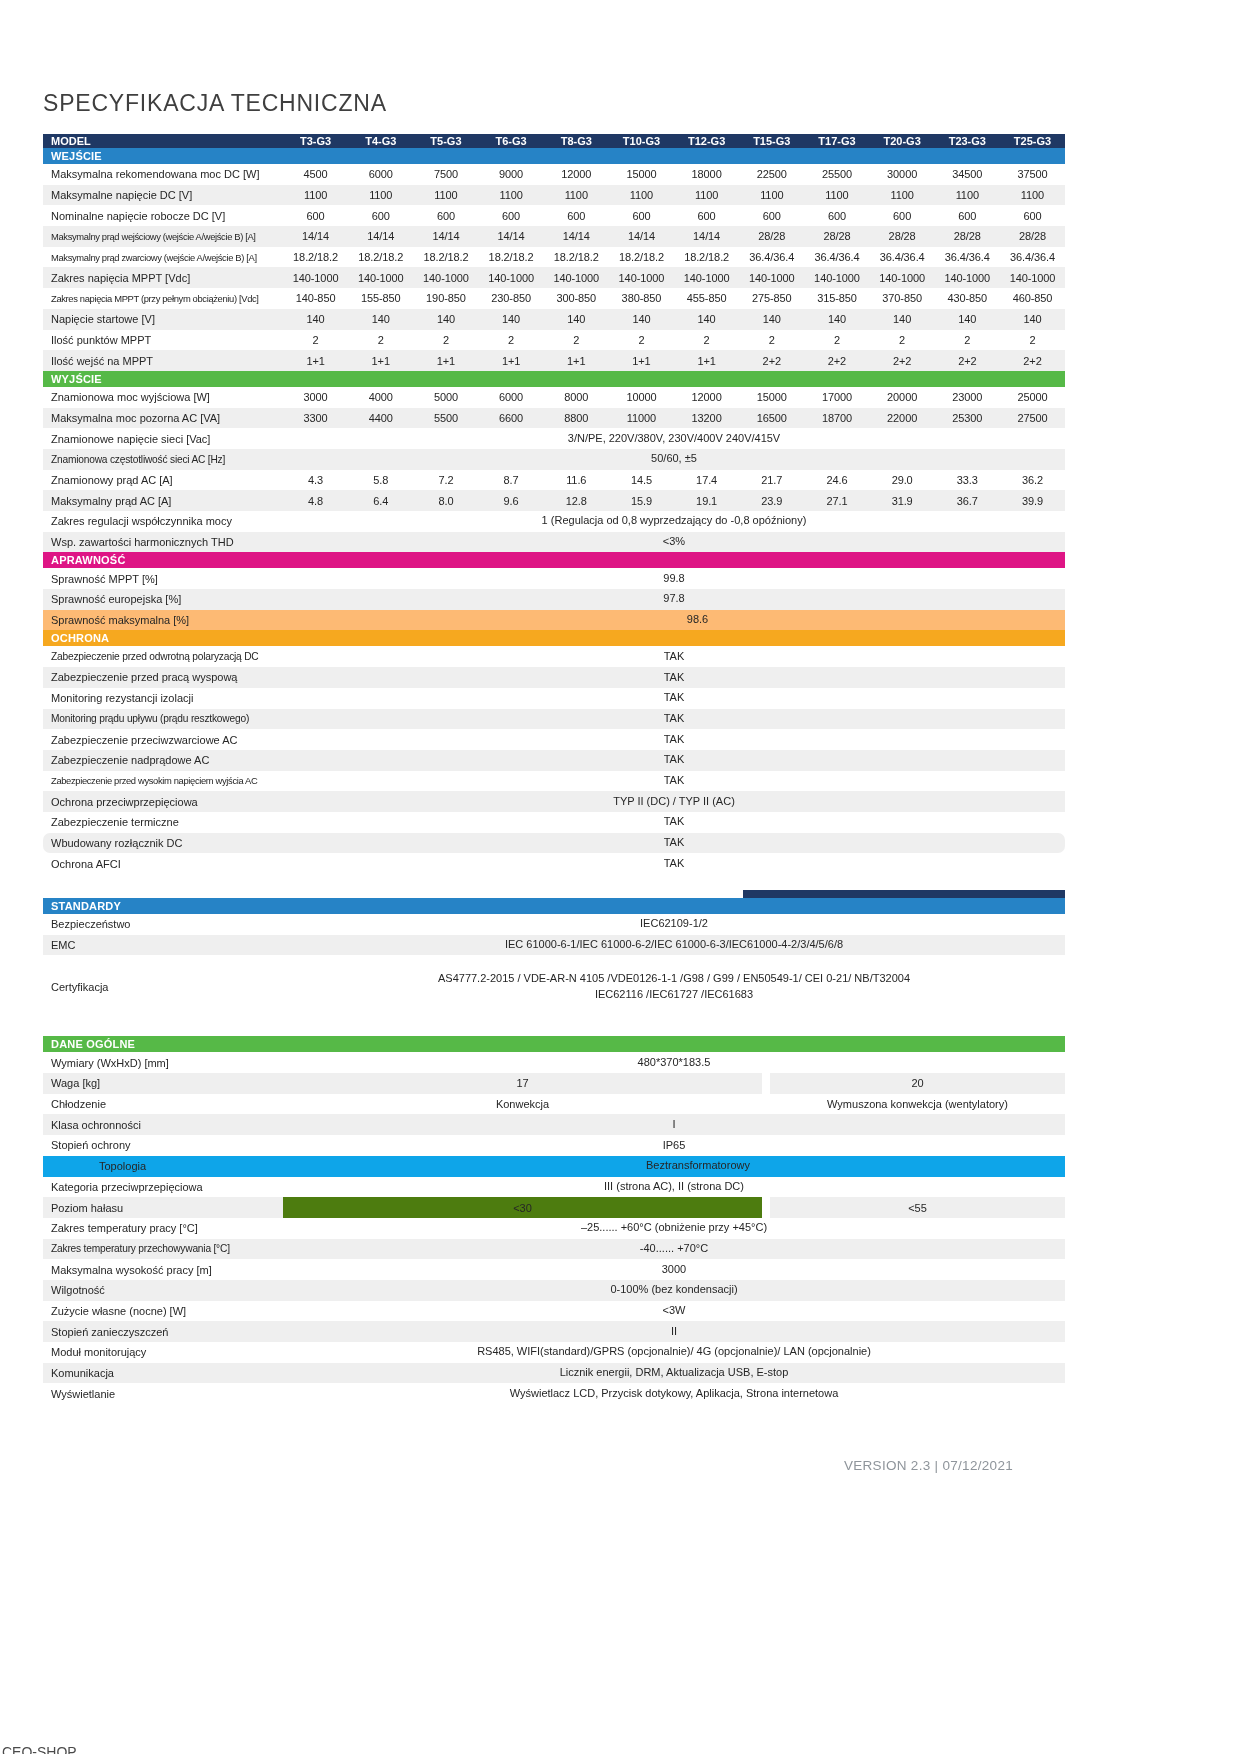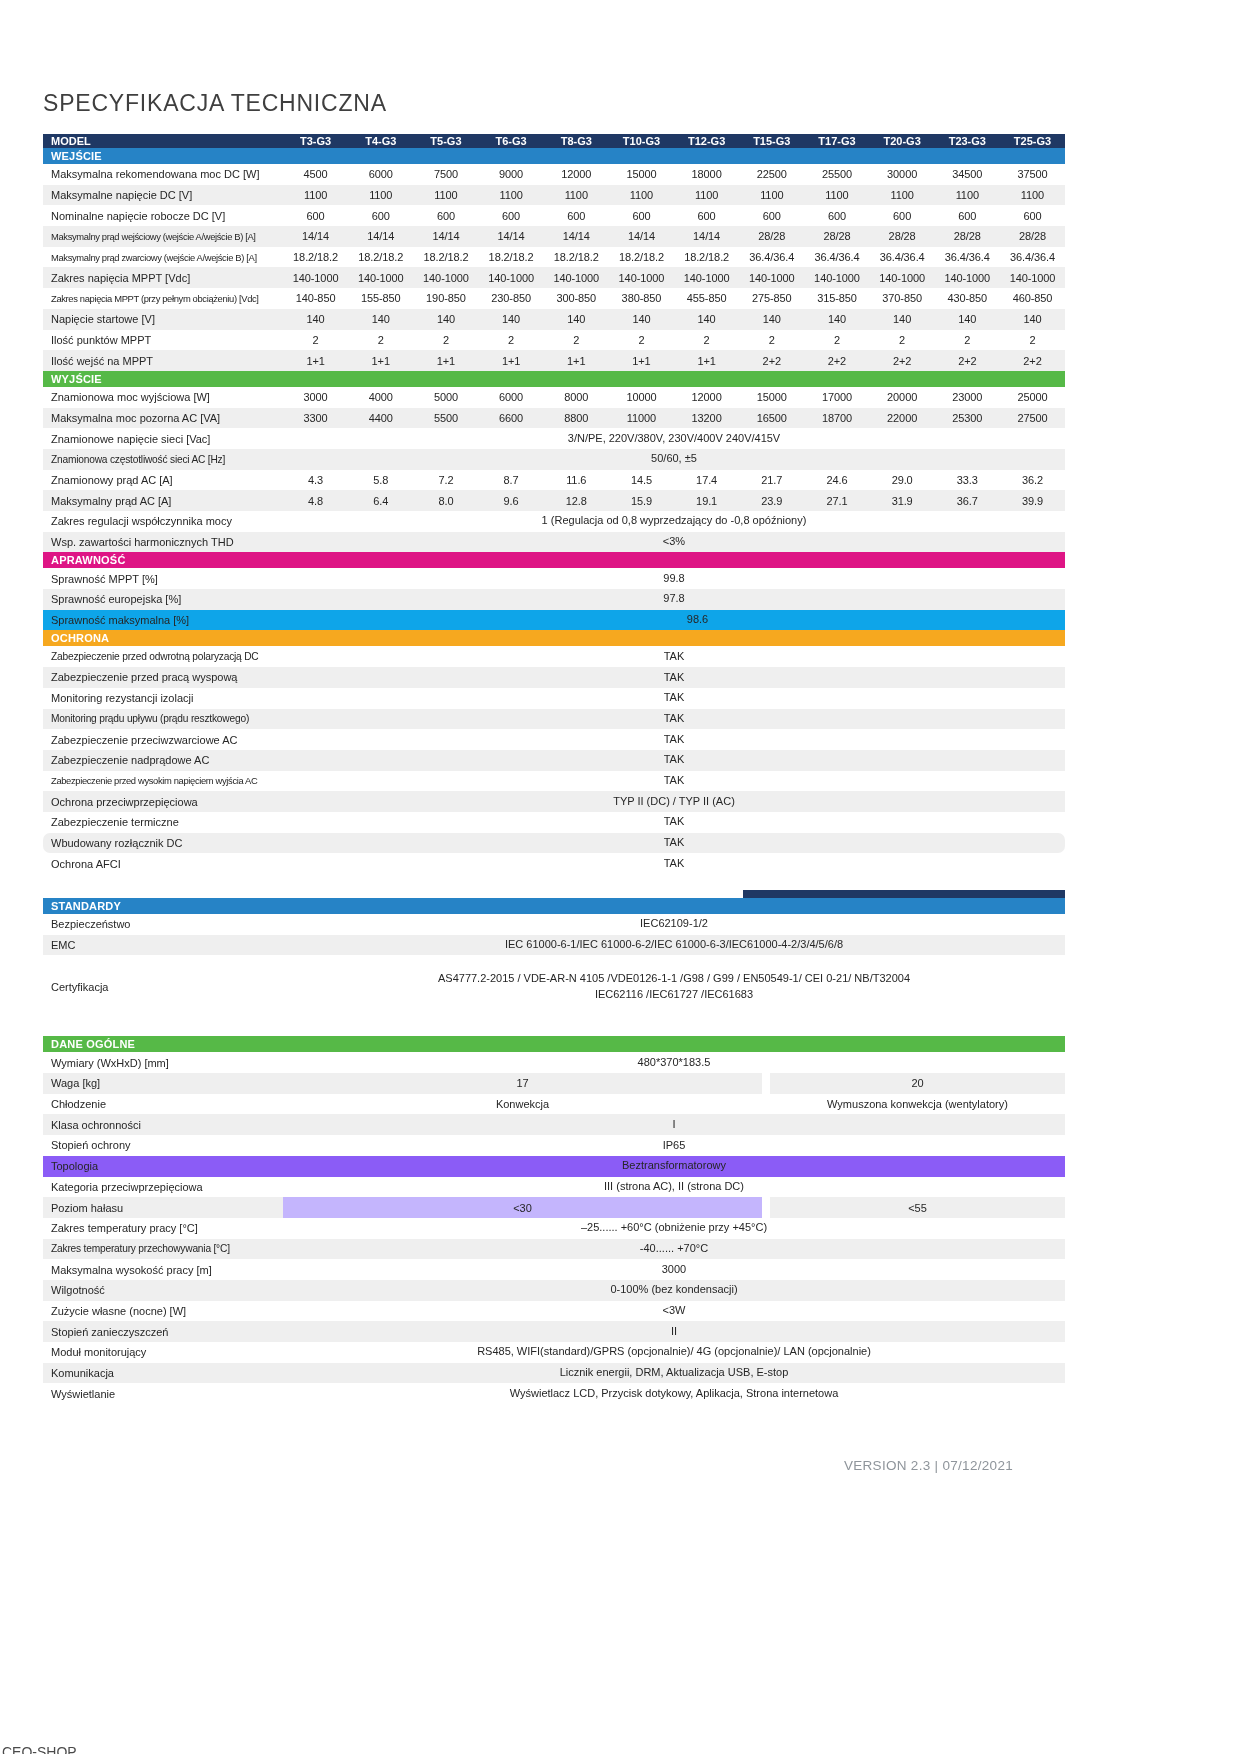--- a/index.html
+++ b/index.html
@@ -329,21 +329,21 @@
         </div>
         <div class="sec-bar" style="background: rgb(222, 21, 133);">APRAWNOŚĆ</div>
         <div class="row" style="background: rgb(255, 255, 255);">
           <div class="lbl">Sprawność MPPT [%]</div>
           <div class="merged">99.8</div>
         </div>
         <div class="row" style="background: rgb(239, 239, 239);">
           <div class="lbl">Sprawność europejska [%]</div>
           <div class="merged">97.8</div>
         </div>
-        <div class="row" style="background: #0ea5e9; gap: 47px;">
+        <div class="row" style="background: #fdba74; gap: 47px;">
           <div class="lbl">Sprawność maksymalna [%]</div>
           <div class="merged">98.6</div>
         </div>
         <div class="sec-bar" style="background: rgb(246, 168, 31);">OCHRONA</div>
         <div class="row" style="background: rgb(255, 255, 255);">
           <div class="lbl semi">Zabezpieczenie przed odwrotną polaryzacją DC</div>
           <div class="merged">TAK</div>
         </div>
         <div class="row" style="background: rgb(239, 239, 239);">
           <div class="lbl">Zabezpieczenie przed pracą wyspową</div>
@@ -423,31 +423,31 @@
           <div class="splitR" style="background: rgb(255, 255, 255);">Wymuszona konwekcja (wentylatory)</div>
         </div>
         <div class="row" style="background: rgb(239, 239, 239);">
           <div class="lbl">Klasa ochronności</div>
           <div class="merged">I</div>
         </div>
         <div class="row" style="background: rgb(255, 255, 255);">
           <div class="lbl">Stopień ochrony</div>
           <div class="merged">IP65</div>
         </div>
-        <div class="row" style="background: #8b5cf6;">
+        <div class="row" style="background: #0ea5e9; padding-left: 48px;">
           <div class="lbl">Topologia</div>
           <div class="merged">Beztransformatorowy</div>
         </div>
         <div class="row" style="background: rgb(255, 255, 255);">
           <div class="lbl">Kategoria przeciwprzepięciowa</div>
           <div class="merged">III (strona AC), II (strona DC)</div>
         </div>
         <div class="row">
           <div class="lbl" style="background: rgb(239, 239, 239);">Poziom hałasu</div>
-          <div class="splitL" style="background: #c4b5fd;">&lt;30</div>
+          <div class="splitL" style="background: #4d7c0f;">&lt;30</div>
           <div class="splitGap"></div>
           <div class="splitR" style="background: rgb(239, 239, 239);">&lt;55</div>
         </div>
         <div class="row" style="background: rgb(255, 255, 255);">
           <div class="lbl">Zakres temperatury pracy [°C]</div>
           <div class="merged">–25...... +60°C (obniżenie przy +45°C)</div>
         </div>
         <div class="row" style="background: rgb(239, 239, 239);">
           <div class="lbl semi">Zakres temperatury przechowywania  [°C]</div>
           <div class="merged">-40...... +70°C</div>

